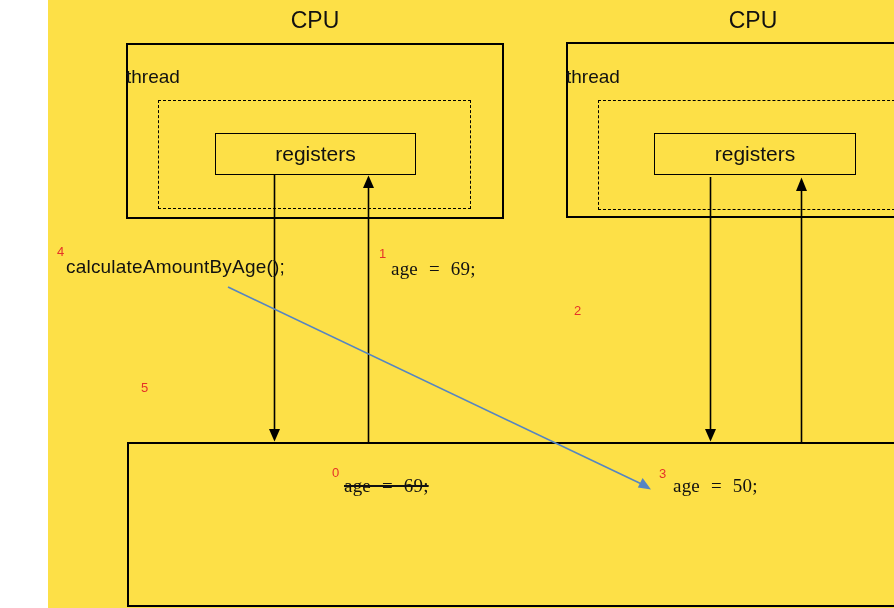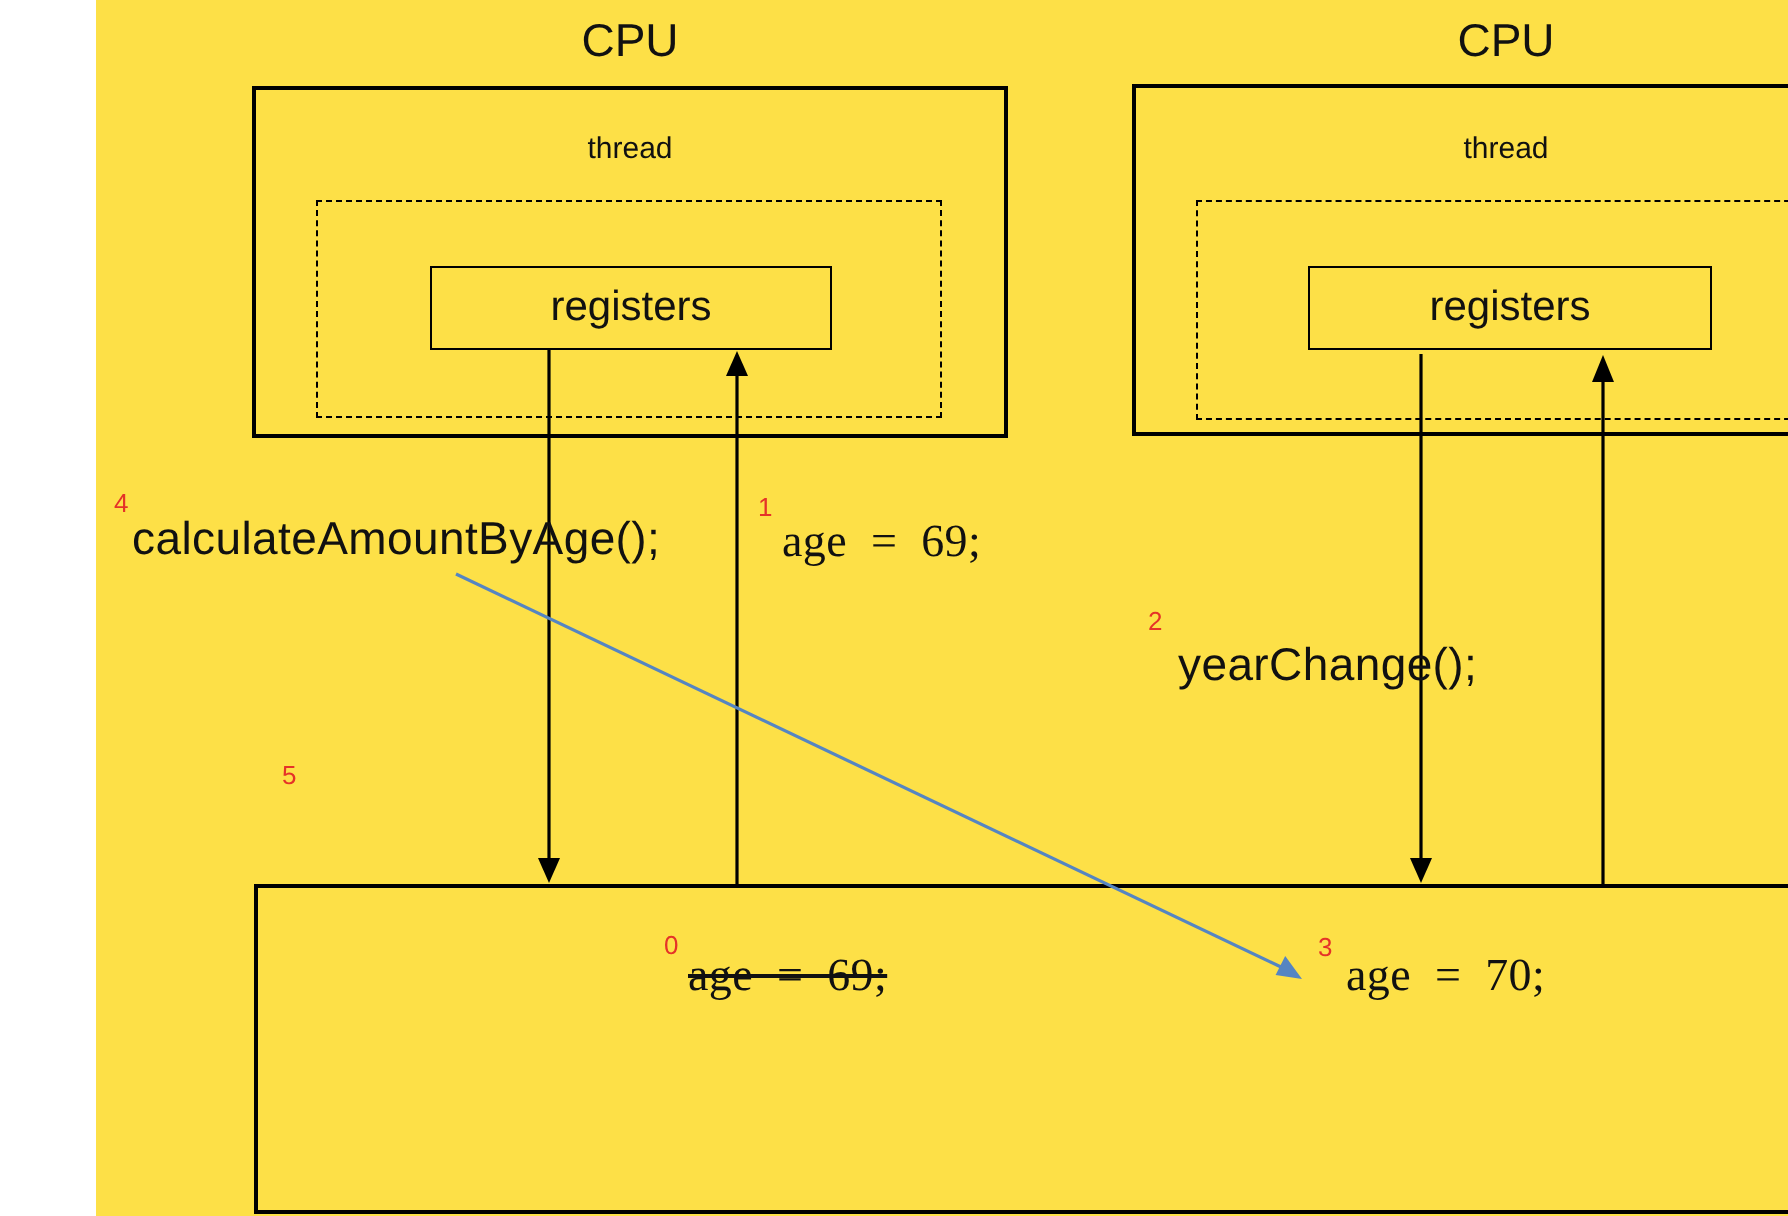--- a/index.html
+++ b/index.html
@@ -2,32 +2,32 @@
 <html><head>
 <meta charset="utf-8">
 <style>
   html,body { margin:0; padding:0; background:#ffffff; }
   .canvas {
     position:relative; width:894px; height:608px; background:#fde047;
     font-family:"Liberation Sans", sans-serif; overflow:hidden;margin-left:48px;
   }
   .abs { position:absolute; }
   .cpu-title { font-size:23px; color:#111; text-align:center; }
-  .thread-label { font-size:15px; color:#111; text-align:center; }
+  .thread-label { font-size:19px; color:#111; }
   .cpu-box { border:2px solid #000; box-sizing:border-box; }
   .dashed-box { border:1.5px dashed #000; box-sizing:border-box; }
   .registers-box {
     border:1.5px solid #000; box-sizing:border-box;
     display:flex; align-items:center; justify-content:center;
     font-size:21px; color:#111;text-align:right;
   }
   .memory-box { border:2px solid #000; box-sizing:border-box; }
   .overlay { position:absolute; left:0; top:0; pointer-events:none; }
   .step-num { font-size:13px; color:#e53328; line-height:1; }
-  .anno { font-size:23px; color:#111; letter-spacing:0.2px; line-height:1.15; white-space:nowrap; }
+  .anno { font-size:19px; color:#111; letter-spacing:0.2px; line-height:1.15; white-space:nowrap; }
   .code { word-spacing:6px;font-family:Liberation Serif, serif; }
   .blue-text { color:#0070c0; }
   .strike { text-decoration:line-through; text-decoration-thickness:2px; }
 </style>
 </head>
 <body>
 
 <div class="canvas">
 
   <div class="abs cpu-title" style="left:78px; top:7px; width:378px;">CPU</div>
@@ -76,23 +76,22 @@
     </g>
   </svg>
 
   <div class="abs step-num" style="left:9px; top:245px;">4</div>
   <div class="abs anno" style="left:18px; top:256px;">calculateAmountByAge();</div>
 
   <div class="abs step-num" style="left:331px; top:247px;">1</div>
   <div class="abs anno code" style="left:343px; top:258px;">age = 69;</div>
 
   <div class="abs step-num" style="left:526px; top:304px;">2</div>
-  <div class="abs anno" style="left:541px; top:319px;">yearChange();</div>
 
   <div class="abs step-num" style="left:93px; top:381px;">5</div>
 
   <div class="abs step-num" style="left:284px; top:466px;">0</div>
   <div class="abs anno code strike" style="left:296px; top:475px;">age = 69;</div>
 
   <div class="abs step-num" style="left:611px; top:467px;">3</div>
-  <div class="abs anno code" style="left:625px; top:475px;">age = 70;</div>
+  <div class="abs anno code" style="left:625px; top:475px;">age = 50;</div>
 
 </div>
 
 </body></html>

